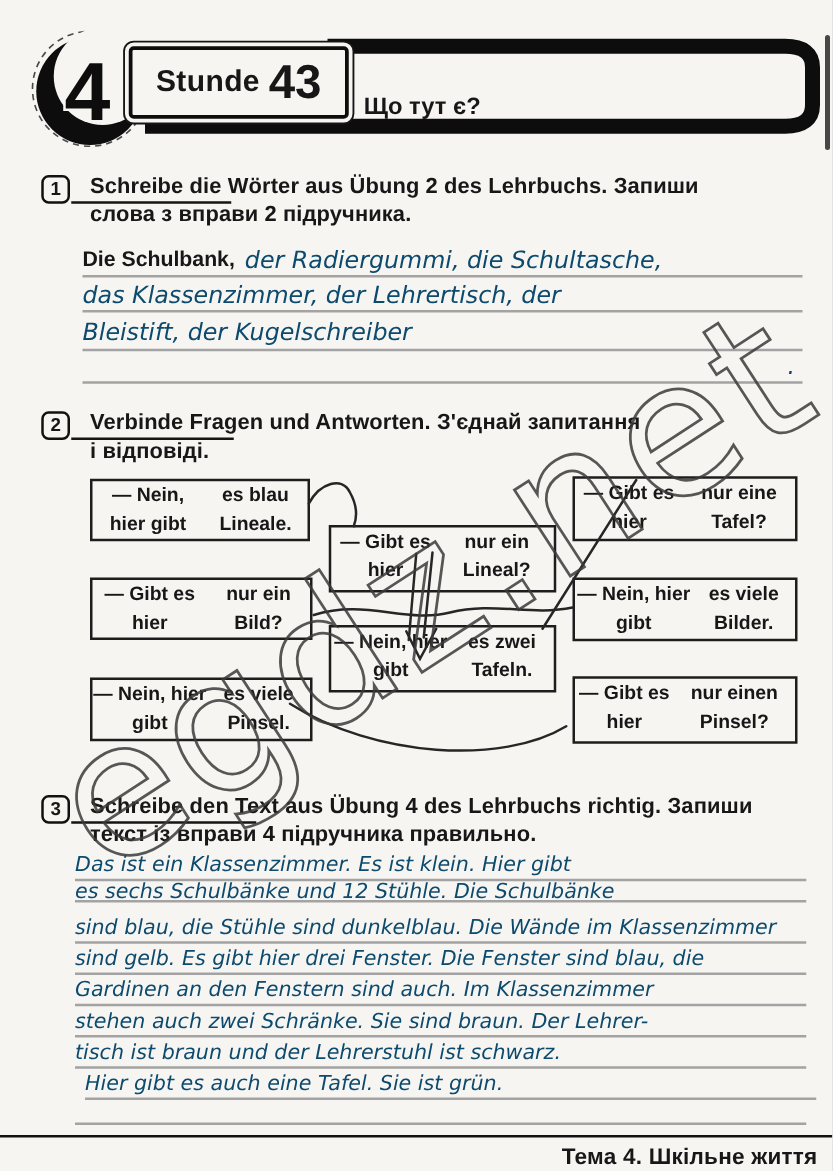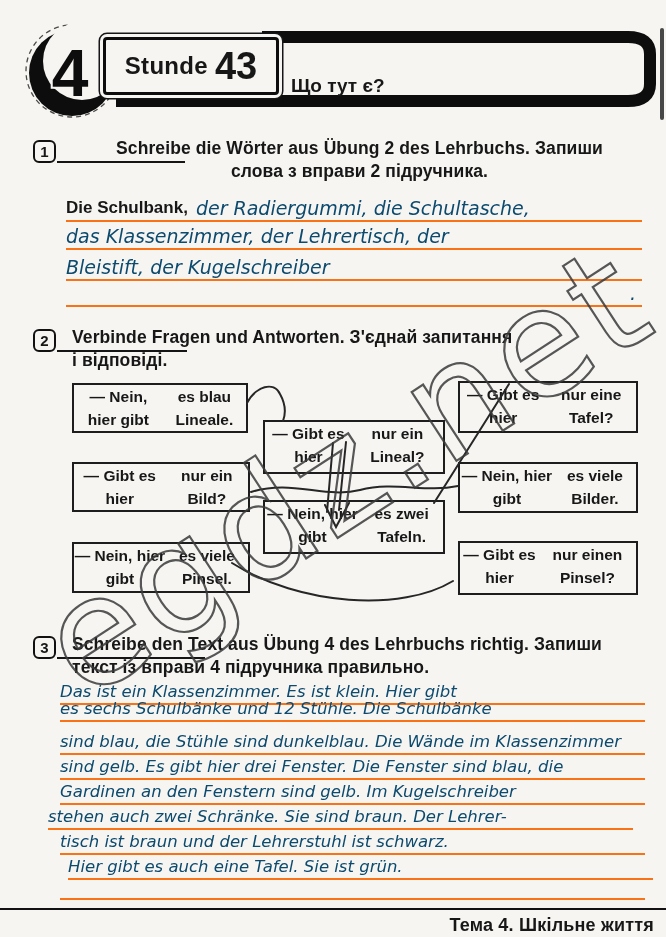--- a/index.html
+++ b/index.html
@@ -22,22 +22,22 @@
   .page-subtitle{position:absolute;left:291px;top:75px;font-weight:900;font-size:19px;}
   
   .badge-num{
     position:absolute;width:23px;height:23px;border:2.5px solid #111;border-radius:6px;
     font-weight:900;font-size:15px;display:flex;align-items:center;justify-content:center;
     background:transparent;box-sizing:border-box;
   }
   .ex-heading{position:absolute;left:72px;width:575px;font-weight:700;font-size:17.5px;line-height:1.32;letter-spacing:.1px;}
   .first-word-line{position:absolute;height:2.2px;background:#151515;}
   
-  .ruled-row{position:absolute;border-bottom:2px solid #f97316;box-sizing:border-box;
-    display:flex;align-items:flex-end;white-space:nowrap;overflow:visible;}
+  .ruled-row{position:absolute;border-bottom:2px solid #a3a3a3;box-sizing:border-box;
+    display:flex;align-items:center;white-space:nowrap;overflow:visible;}
   .hand{font-family:"DejaVu Sans",sans-serif;font-style:italic;color:#0c4a6e;}
   .hand-lg{font-size:19px;line-height:24px;}
   .hand-sm{font-size:16.5px;line-height:22px;}
   .printed-start{font-weight:700;font-size:17px;font-style:normal;margin-right:8px;line-height:24px;}
   .dot-end{position:absolute;right:6px;bottom:0;font-size:19px;}
   
   .match-box{
     position:absolute;border:2px solid #1d1d1d;box-sizing:border-box;
     display:flex;flex-direction:row;justify-content:center;text-align:center;
     font-weight:700;font-size:15.5px;line-height:1.5;background:transparent;
@@ -68,21 +68,21 @@
     <span class="lesson-word">Stunde</span>
     <span class="lesson-number">43</span>
   </div>
 
   <div class="page-subtitle">Що тут є?</div>
   <div class="edge-mark"></div>
 
   <div class="badge-num" style="left:33px;top:140px;">
     <span>1</span>
   </div>
-  <div class="ex-heading" style="top:137px;text-align:center;">
+  <div class="ex-heading" style="top:137px;">
     <div>Schreibe die Wörter aus Übung 2 des Lehrbuchs. Запиши</div>
     <div>слова з вправи 2 підручника.</div>
   </div>
   <div class="first-word-line" style="left:57px;top:161px;width:128px;"></div>
 
   <div class="ruled-row" style="left:66px;top:196px;width:576px;height:26px;">
     <span class="printed-start">Die Schulbank,</span>
     <span class="hand hand-lg">der Radiergummi, die Schultasche,</span>
   </div>
   <div class="ruled-row" style="left:66px;top:224px;width:576px;height:26px;">
@@ -152,23 +152,23 @@
   <div class="ruled-row" style="left:60px;top:705px;width:585px;height:17px;">
     <span class="hand hand-sm">es sechs Schulbänke und 12 Stühle. Die Schulbänke</span>
   </div>
   <div class="ruled-row" style="left:60px;top:730px;width:585px;height:25px;">
     <span class="hand hand-sm">sind blau, die Stühle sind dunkelblau. Die Wände im Klassenzimmer</span>
   </div>
   <div class="ruled-row" style="left:60px;top:755px;width:585px;height:25px;">
     <span class="hand hand-sm">sind gelb. Es gibt hier drei Fenster. Die Fenster sind blau, die</span>
   </div>
   <div class="ruled-row" style="left:60px;top:780px;width:585px;height:25px;">
-    <span class="hand hand-sm">Gardinen an den Fenstern sind gelb. Im Kugelschreiber</span>
+    <span class="hand hand-sm">Gardinen an den Fenstern sind auch. Im Klassenzimmer</span>
   </div>
-  <div class="ruled-row" style="left:48px;top:805px;width:585px;height:25px;">
+  <div class="ruled-row" style="left:60px;top:805px;width:585px;height:25px;">
     <span class="hand hand-sm">stehen auch zwei Schränke. Sie sind braun. Der Lehrer-</span>
   </div>
   <div class="ruled-row" style="left:60px;top:830px;width:585px;height:25px;">
     <span class="hand hand-sm">tisch ist braun und der Lehrerstuhl ist schwarz.</span>
   </div>
   <div class="ruled-row" style="left:68px;top:855px;width:585px;height:25px;">
     <span class="hand hand-sm">Hier gibt es auch eine Tafel. Sie ist grün.</span>
   </div>
   <div class="ruled-row" style="left:60px;top:880px;width:585px;height:20px;"></div>
 

